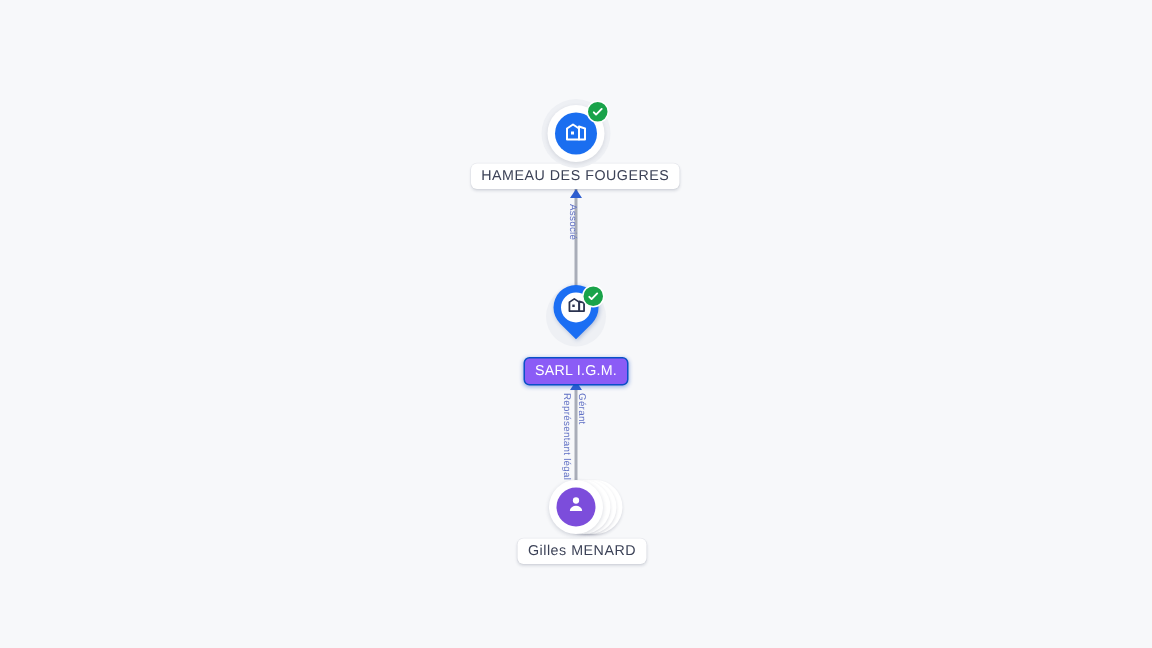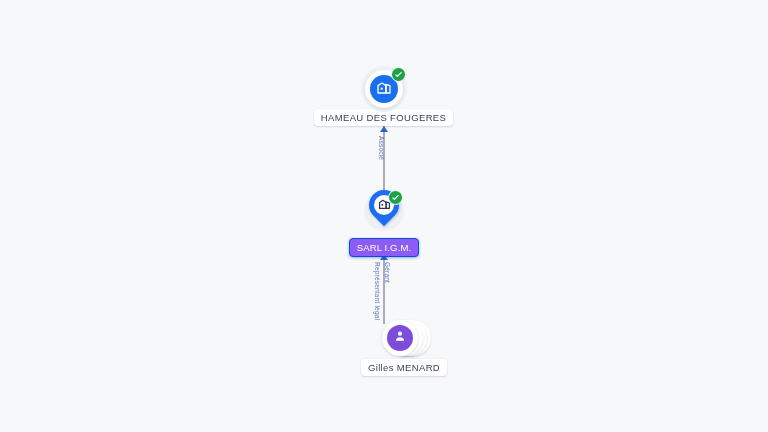--- a/index.html
+++ b/index.html
@@ -264,21 +264,21 @@
       <div class="badge" style="right:6px; top:1px;">
         <svg width="9" height="9" viewBox="0 0 24 24">
           <path d="M5 13l4 4L19 7" fill="none" stroke="#ffffff" stroke-width="3.4" stroke-linecap="round" stroke-linejoin="round"></path>
         </svg>
       </div>
     </div>
 
     <div class="node-label selected">SARL I.G.M.</div>
   </div>
 
-  <div class="node" style="left:364px; top:318px; width:80px;">
+  <div class="node" style="left:348px; top:318px; width:80px;">
 
     <div class="stack-wrap">
       <div class="stack-card s3"></div>
       <div class="stack-card s2"></div>
       <div class="stack-card s1"></div>
       <div class="stack-front">
         <div class="disc-purple">
           <span>
             <svg width="14" height="14" viewBox="0 0 24 24">
               <circle cx="12" cy="8" r="3.6" fill="#ffffff"></circle>

